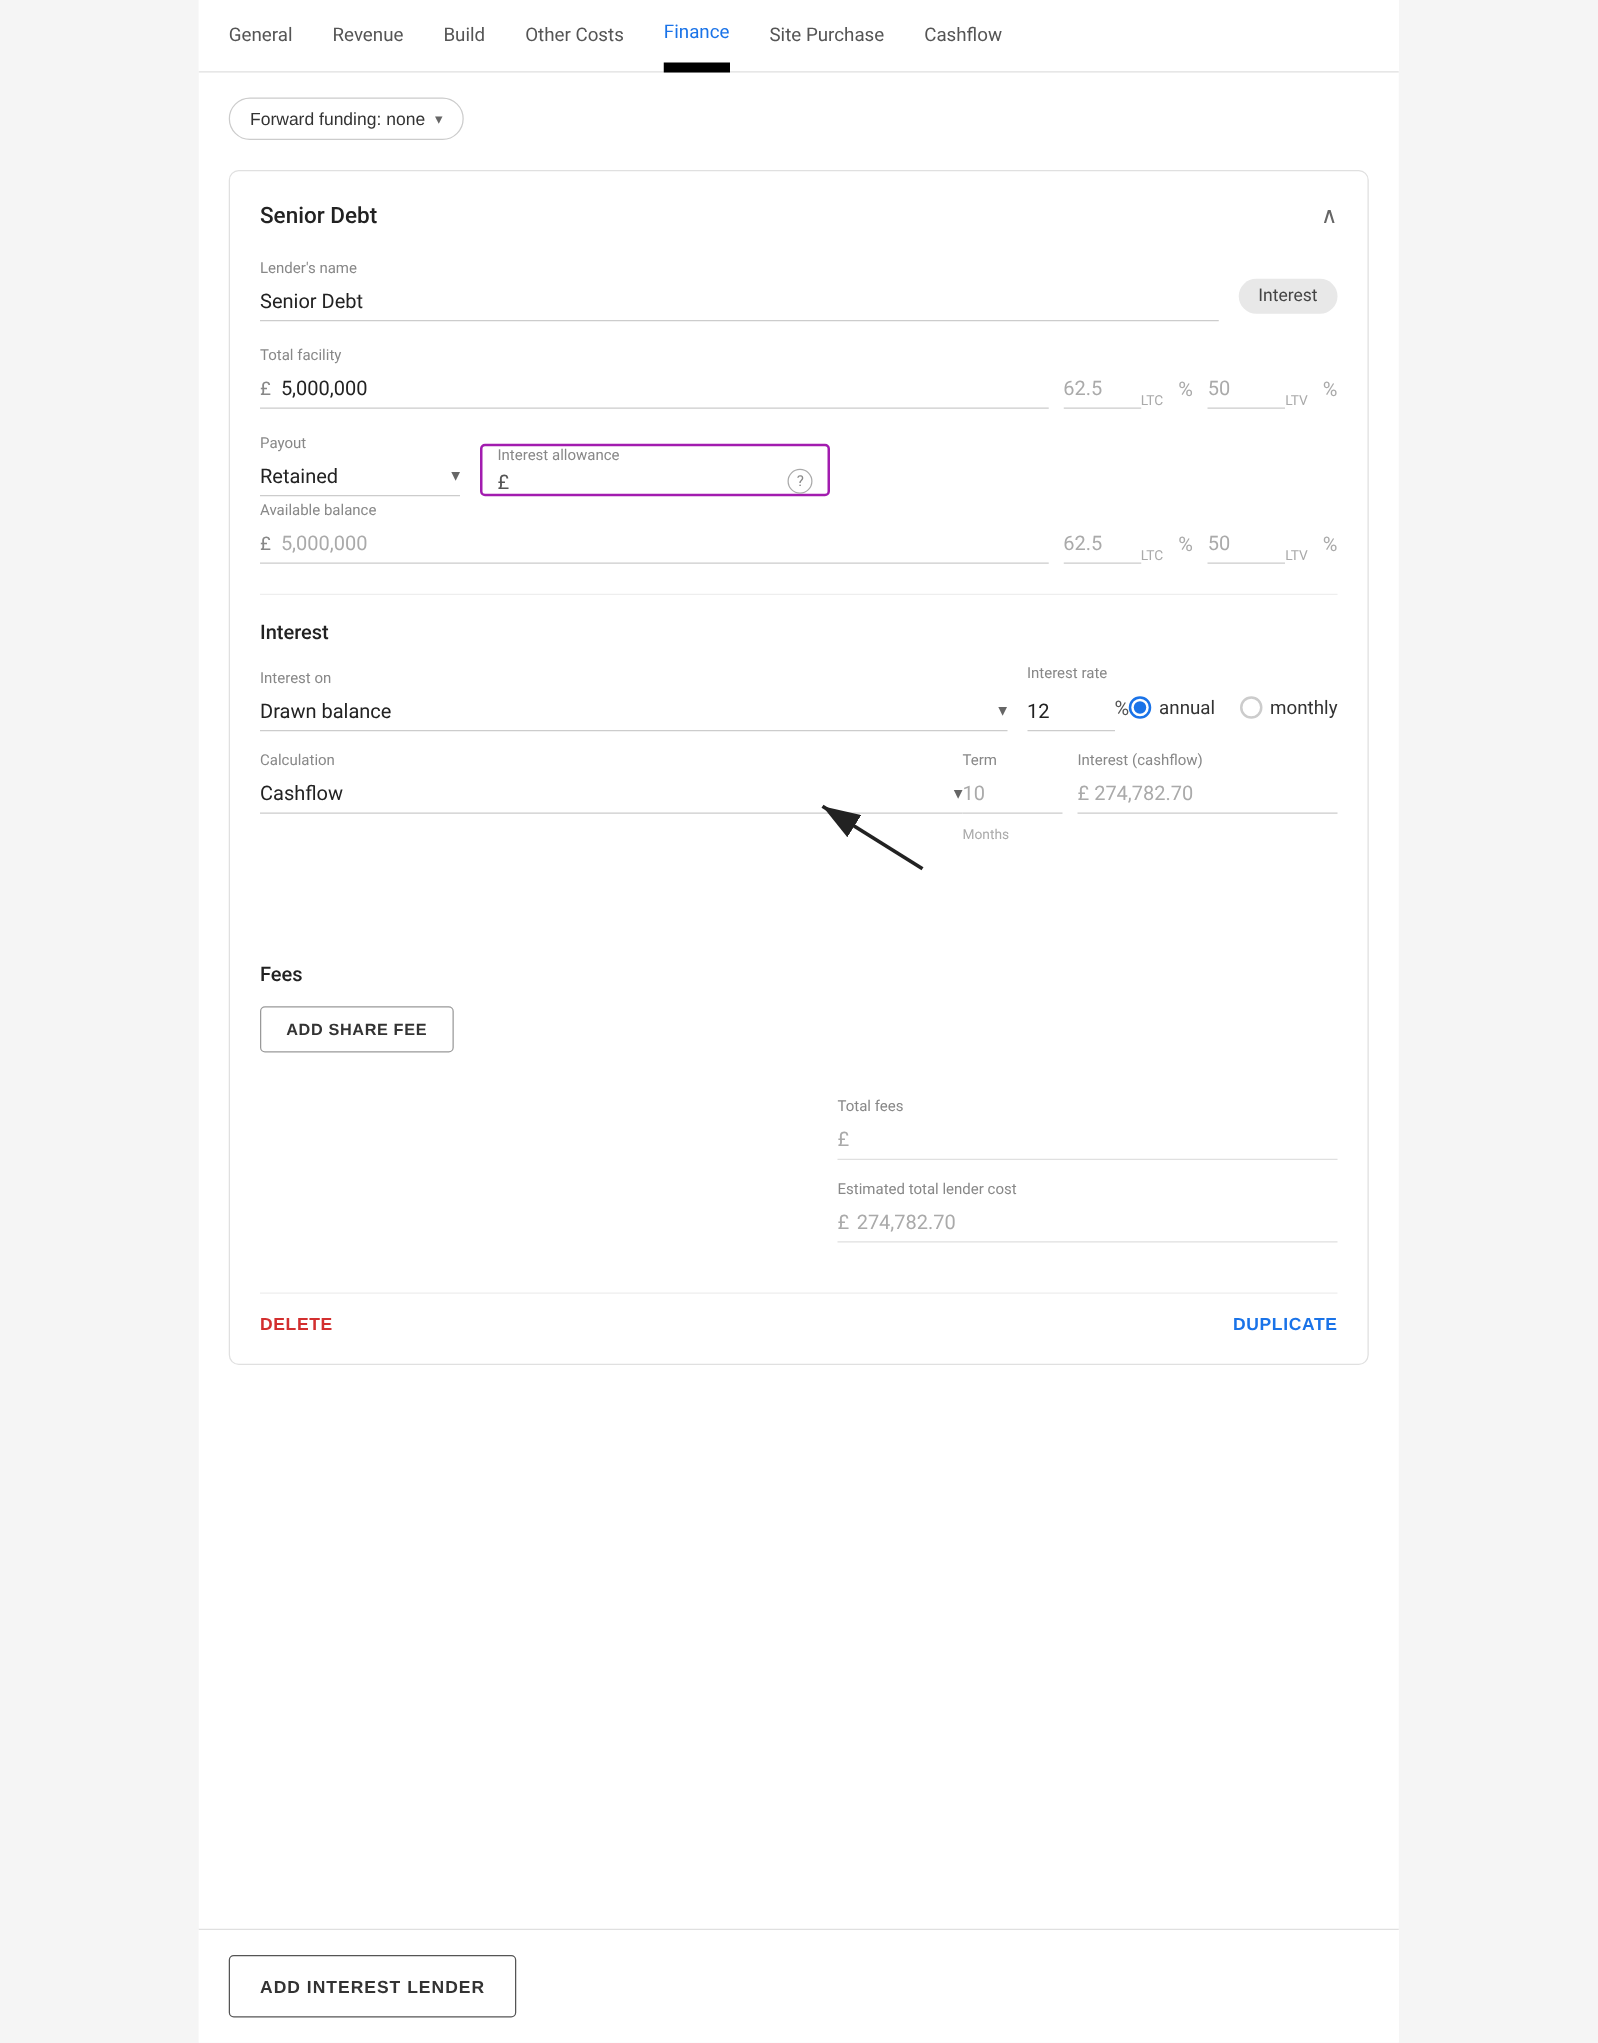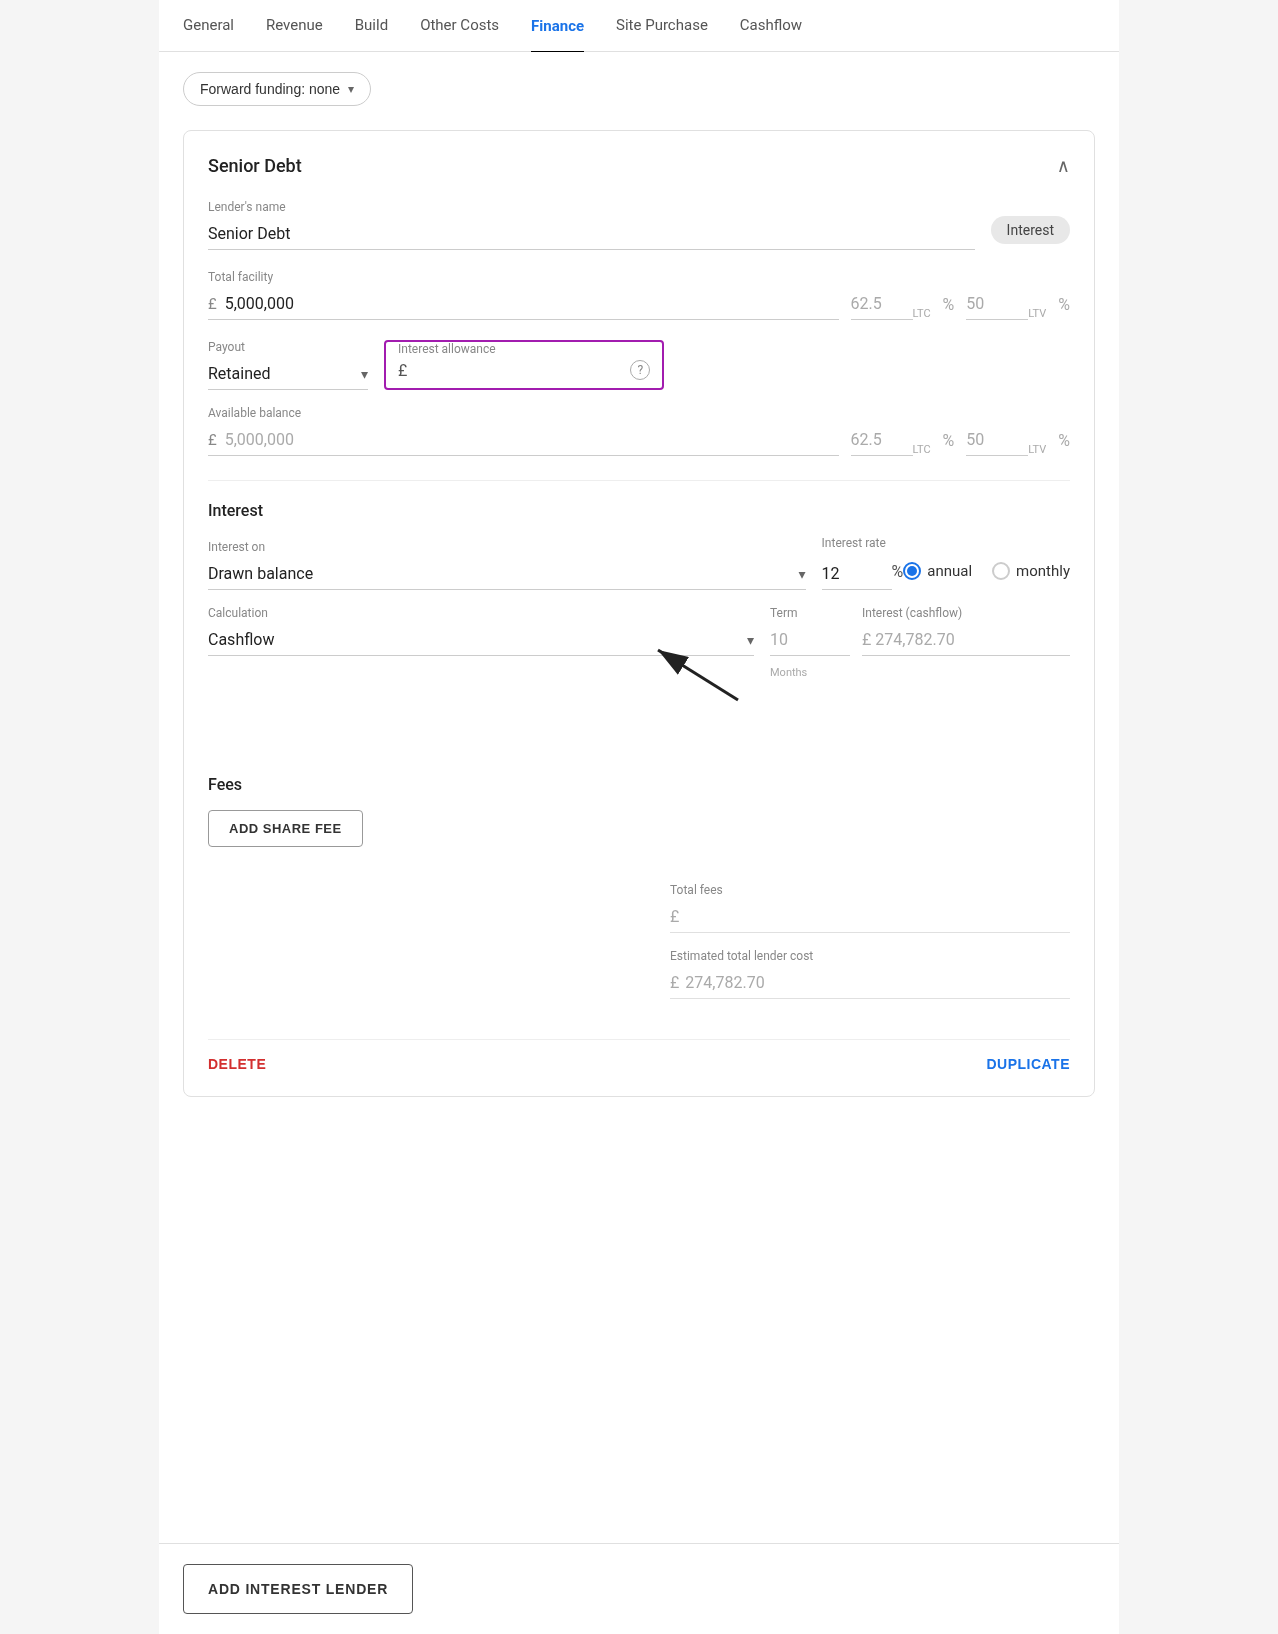--- a/index.html
+++ b/index.html
@@ -33,22 +33,22 @@
       padding: 16px 0;
       font-size: 15px;
       color: #555;
       cursor: pointer;
       border-bottom: 2px solid transparent;
       margin-bottom: -1px;
       white-space: nowrap;
     }
     .nav-tab.active {
       color: #1a73e8;
-      border-bottom: 1px solid #000000;
-      font-weight: 700;
+      border-bottom: 8px solid #000000;
+      font-weight: 400;
     }
 
     
     .main-content {
       padding: 20px 24px;
       flex: 1;
     }
 
     
     .forward-funding-btn {
@@ -163,22 +163,23 @@
     }
     .pct-sign {
       font-size: 16px;
       color: #aaa;
       padding-bottom: 6px;
     }
 
     
     .payout-row {
       display: flex;
+      align-items: flex-end;
       gap: 16px;
-      margin-bottom: 16px;
+      margin-bottom: 4px;
     }
     .payout-field {
       min-width: 160px;
     }
     .payout-select {
       display: flex;
       align-items: center;
       justify-content: space-between;
       border-bottom: 1px solid #ccc;
       padding: 6px 0;
@@ -517,21 +518,21 @@
               </div>
               <div class="radio-option">
                 <div class="radio-circle"></div>
                 <span>monthly</span>
               </div>
             </div>
           </div>
         </div>
       </div>
 
-      <div style="display:flex; align-items:center; gap:16px; margin-bottom:8px;">
+      <div style="display:flex; align-items:center; margin-bottom:8px;">
         <div class="interest-on-field">
           <div class="field-label">Calculation</div>
           <div class="payout-select">
             <span>Cashflow</span>
             <span class="dropdown-arrow">▾</span>
           </div>
         </div>
         <div style="flex:0 0 auto; display:flex; flex-direction:column; gap:4px; min-width:300px;">
           <div style="display:flex; gap:12px; align-items:flex-end;">
             <div style="min-width:80px;">

